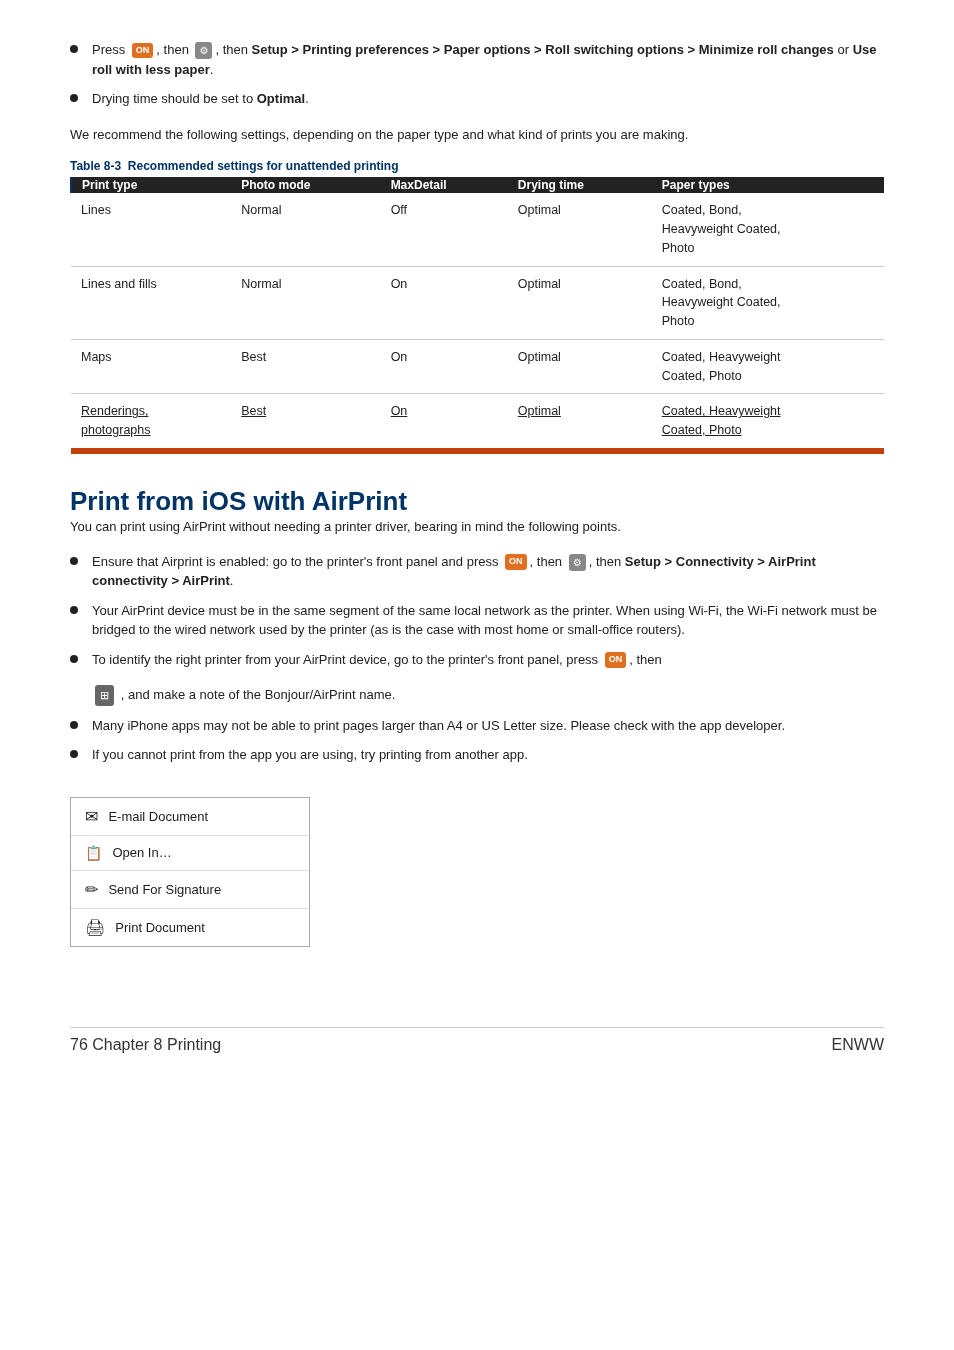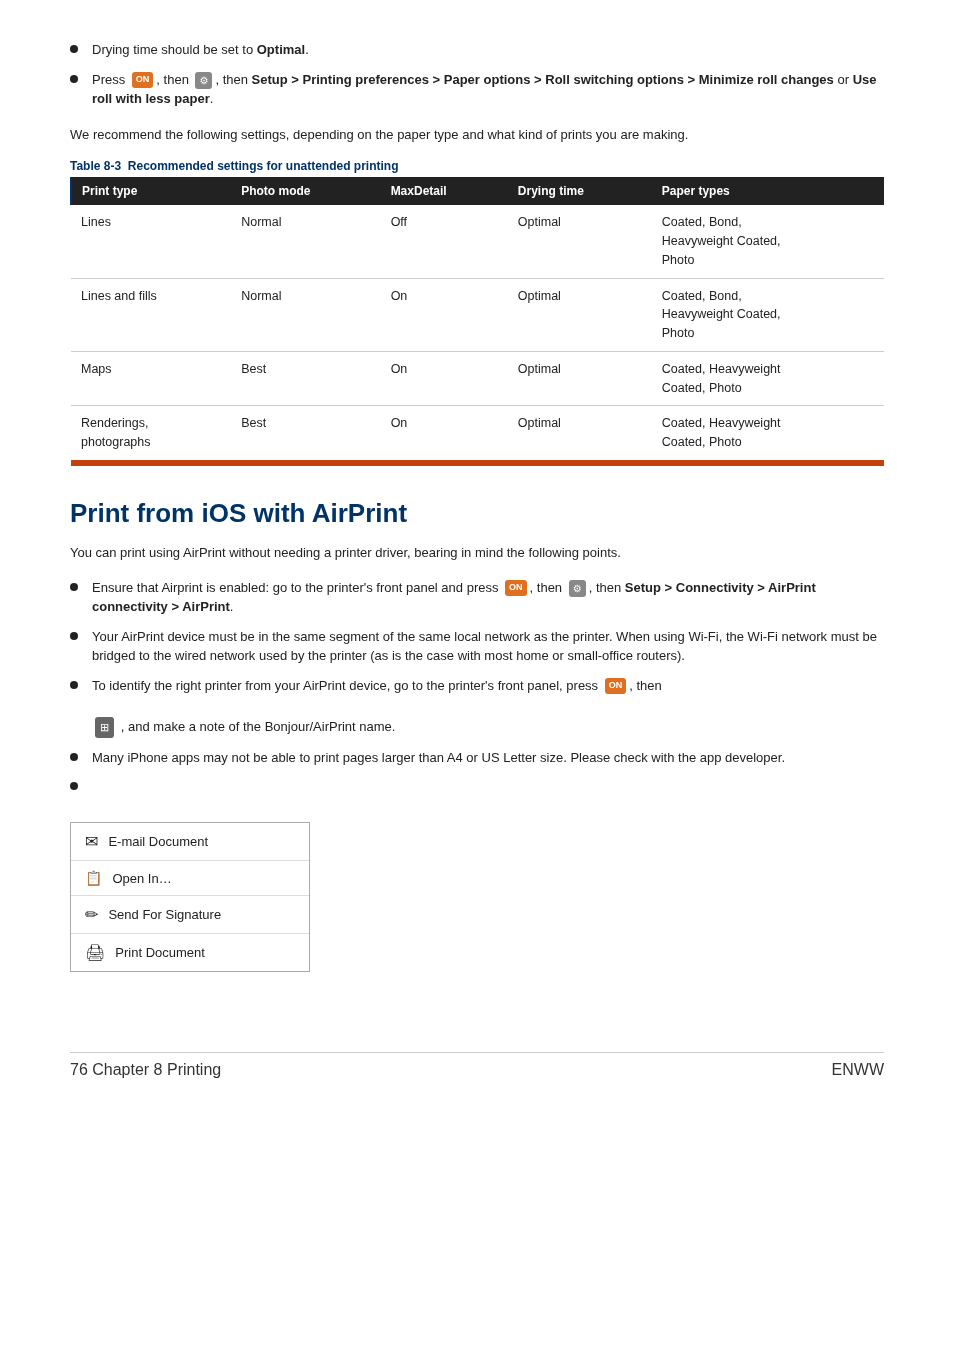--- a/index.html
+++ b/index.html
@@ -94,46 +94,46 @@
       width: 100%;
       border-collapse: collapse;
       margin-bottom: 32px;
       font-size: 12.5px;
     }
     table.data-table thead tr {
       background: #222;
       color: #fff;
     }
     table.data-table thead th {
-      padding: 7px 10px;
+      padding: 1px 10px;
       text-align: left;
       font-weight: bold;
       font-size: 12px;
     }
     table.data-table tbody tr {
       border-bottom: 1px solid #ccc;
     }
     table.data-table tbody td {
       padding: 8px 10px;
       vertical-align: top;
       line-height: 1.5;
     }
     table.data-table tbody tr:last-child {
       border-bottom: 6px solid #c2410c;
+      text-decoration: underline;
     }
     table.data-table thead tr th:first-child {
       border-left: 2px solid #036;
     }
 
     
     .section-heading {
       font-size: 26px;
       font-weight: bold;
       color: #036;
-      margin-bottom: 14px;
       margin-top: 10px;
     }
 
     
     .ios-menu {
       border: 1px solid #aaa;
       display: inline-block;
       width: 240px;
       margin-top: 16px;
       background: #fff;
@@ -168,31 +168,31 @@
 </head>
 <body>
 
 
 
 
 <ul class="bullet-list">
   <li>
     <span class="bullet-dot"></span>
     <span>
-      Drying time should be set to <b>Optimal</b>.
-    </span>
-  </li>
-  <li>
-    <span class="bullet-dot"></span>
-    <span>
       Press
       <span class="inline-icon">ON</span>,
       then
       <span class="inline-icon-gear">⚙</span>,
       then <b>Setup &gt; Printing preferences &gt; Paper options &gt; Roll switching options &gt; Minimize roll changes</b> or <b>Use roll with less paper</b>.
+    </span>
+  </li>
+  <li>
+    <span class="bullet-dot"></span>
+    <span>
+      Drying time should be set to <b>Optimal</b>.
     </span>
   </li>
 </ul>
 
 
 <p class="intro-text">We recommend the following settings, depending on the paper type and what kind of prints you are making.</p>
 
 
 <div class="table-caption">
   <span>Table 8-3</span>&nbsp;&nbsp;<span>Recommended settings for unattended printing</span>
@@ -264,39 +264,42 @@
 
   <li>
     <span class="bullet-dot"></span>
     <span>
       Your AirPrint device must be in the same segment of the same local network as the printer. When using Wi-Fi, the Wi-Fi network must be bridged to the wired network used by the printer (as is the case with most home or small-office routers).
     </span>
   </li>
 
   <li>
     <span class="bullet-dot"></span>
-    <span style="display:flex; flex-direction:column; gap:22px;">
+    <span style="display:flex; flex-direction:column; gap:16px;">
       <span>To identify the right printer from your AirPrint device, go to the printer's front panel, press
       <span class="inline-icon">ON</span>, then</span>
       <span>
         <span class="inline-icon-grid" style="font-size:11px; padding:2px 5px;">⊞</span>
         , and make a note of the Bonjour/AirPrint name.
       </span>
     </span>
   </li>
 
   <li>
     <span class="bullet-dot"></span>
     <span>
       Many iPhone apps may not be able to print pages larger than A4 or US Letter size. Please check with the app developer.
     </span>
   </li>
 
   <li>
     <span class="bullet-dot"></span>
+    <span>
+      If you cannot print from the app you are using, try printing from another app.
+    </span>
   </li>
 
 </ul>
 
 
 <div class="ios-menu">
   <div class="ios-menu-item">
     <span class="ios-icon">✉</span>
     <span>E-mail Document</span>
   </div>

